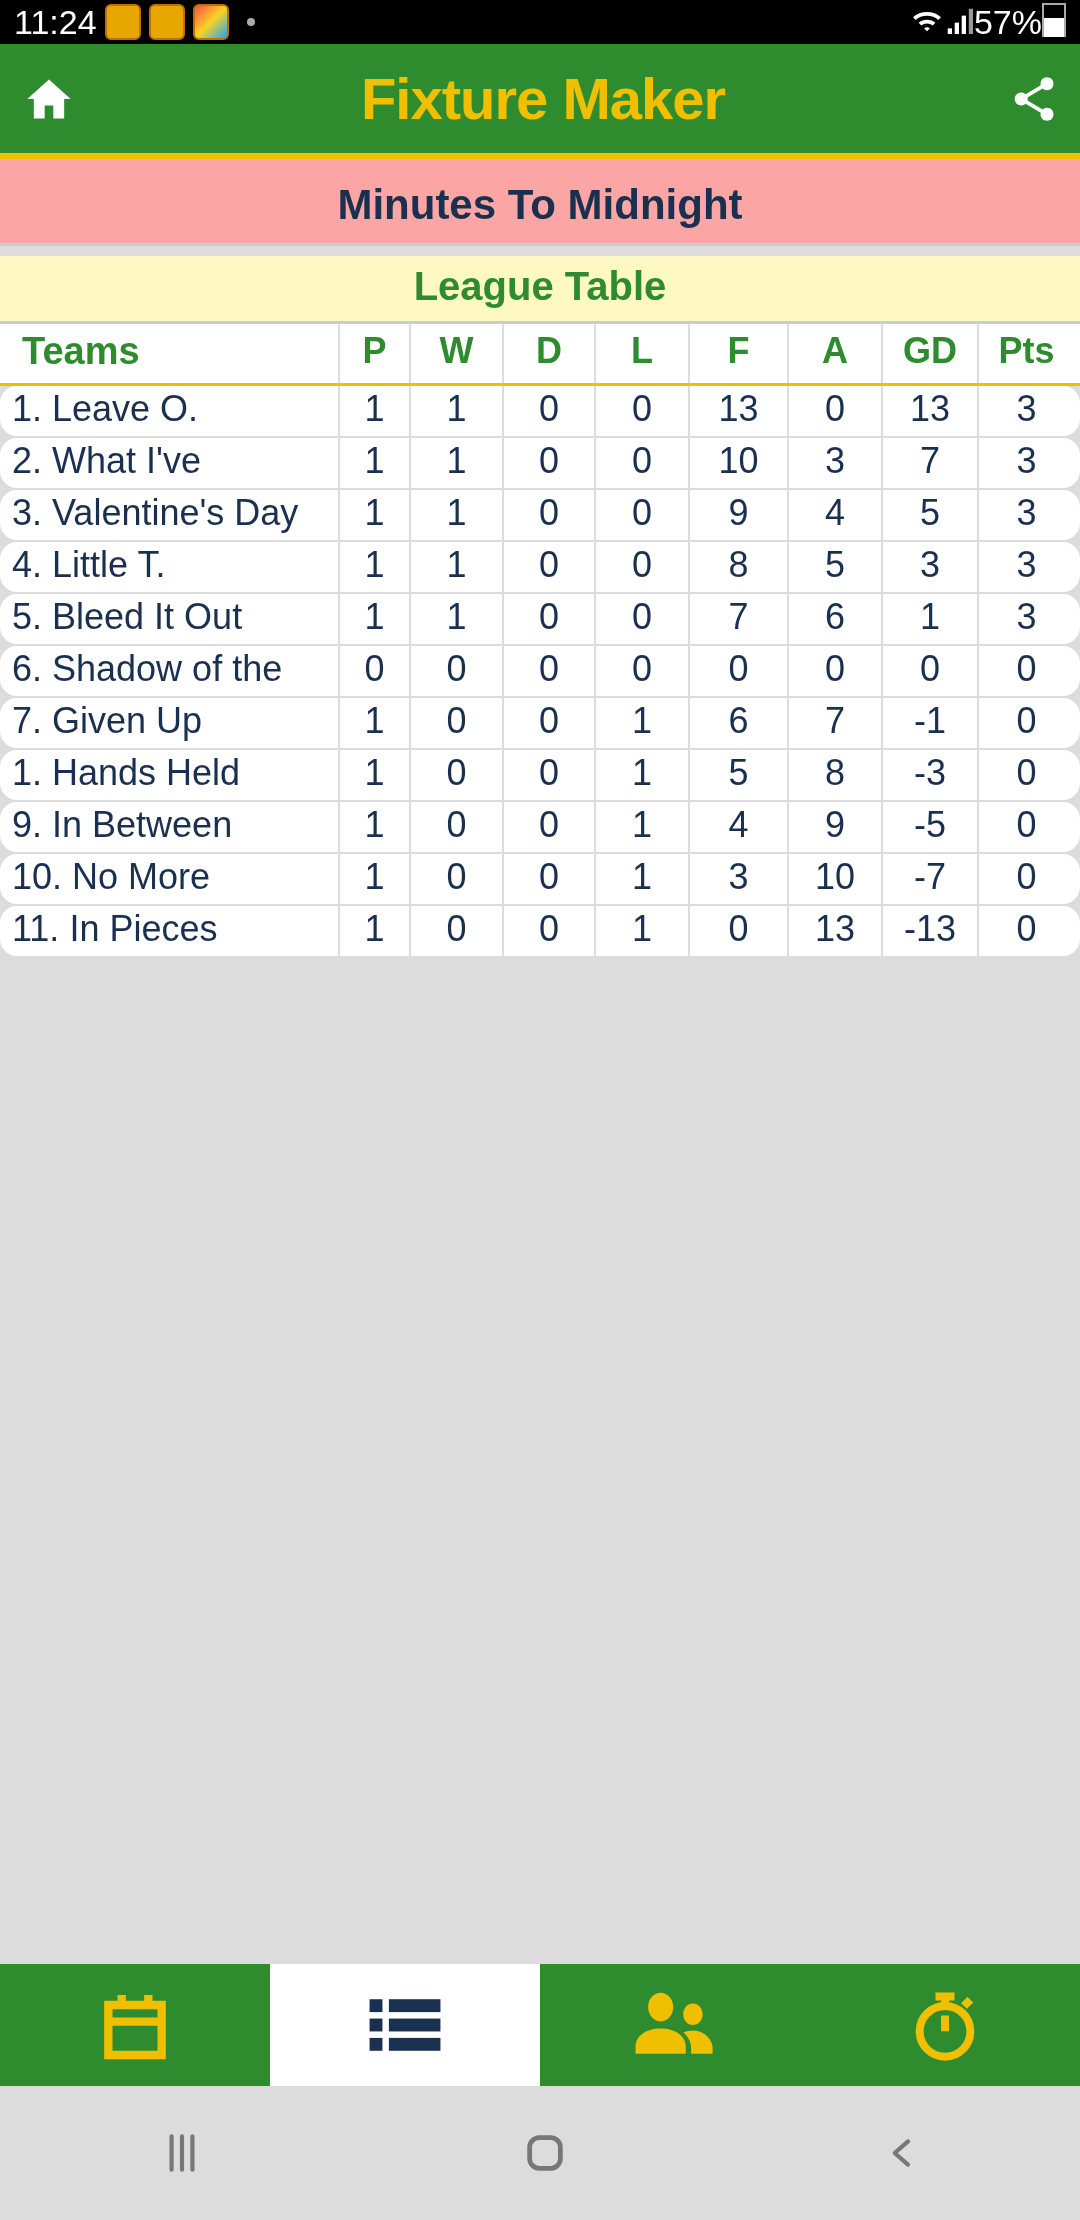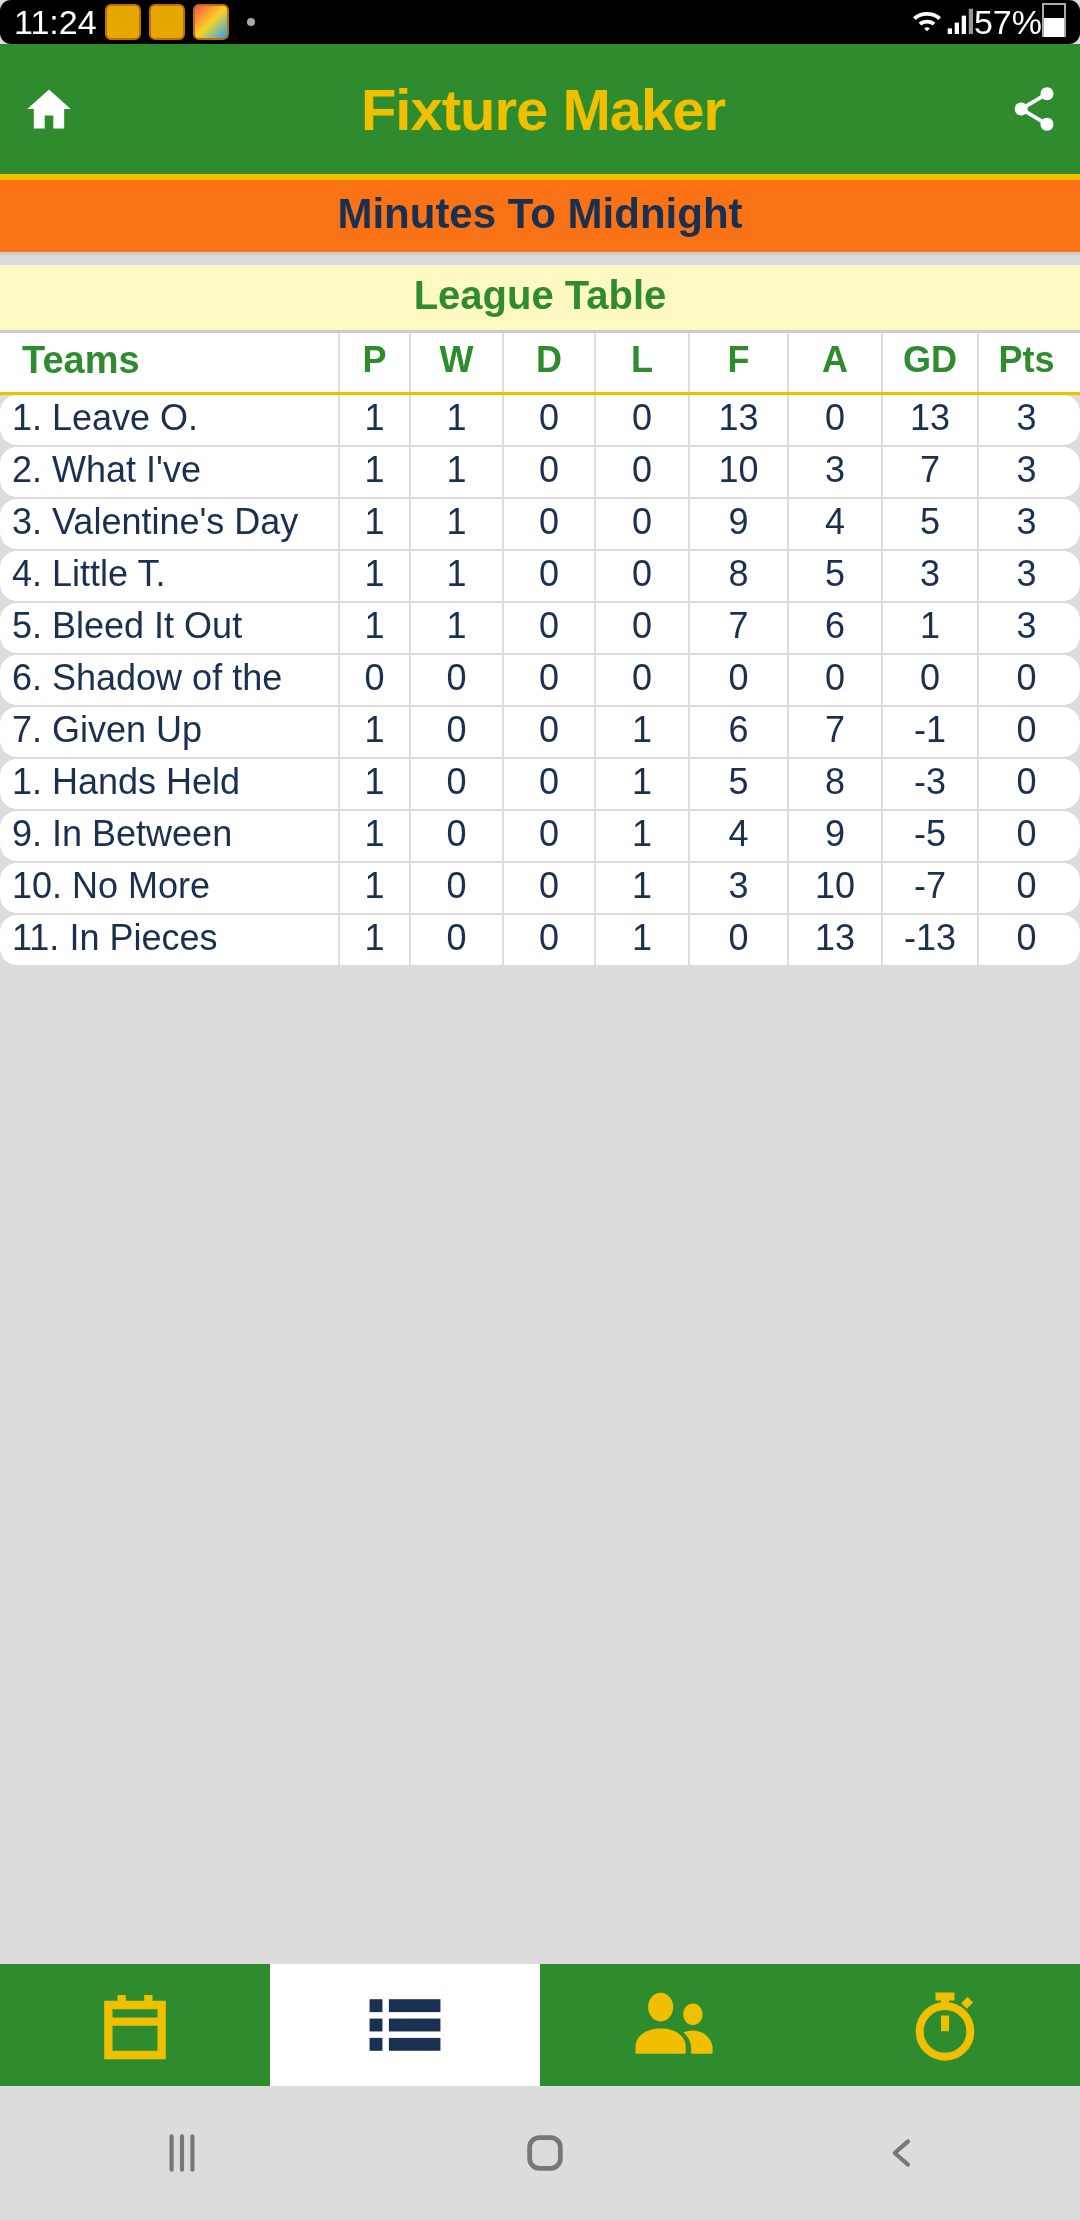--- a/index.html
+++ b/index.html
@@ -1,35 +1,35 @@
 <!DOCTYPE html>
 <html><head>
 <meta charset="utf-8">
 <style>
 * { margin:0; padding:0; box-sizing:border-box; }
 html,body { width:1080px; height:2220px; font-family:"Segoe UI", Tahoma, sans-serif; background:#dcdcdc; overflow:hidden; }
 
 
-.status-bar { height:44px; background:#000; color:#fff; display:flex; align-items:center; justify-content:space-between; padding:0 14px; font-size:34px; font-weight:400;border-radius:11px; }
+.status-bar { height:44px; background:#000; color:#fff; display:flex; align-items:center; justify-content:space-between; padding:0 14px; font-size:34px; font-weight:400; }
 .status-left { display:flex; align-items:center; gap:8px; }
 .status-right { display:flex; align-items:flex-start; }
 .app-dot { width:8px; height:8px; background:#aaa; border-radius:50%; margin-left:10px; }
 .appicon { width:36px; height:36px; background:#e6a800; border:2px solid #c07000; border-radius:6px; display:inline-block; }
 .appicon.slots { background:linear-gradient(135deg,#ff4e50,#f9d423,#1fa2ff); }
 .batt { width:24px; height:34px; border:2px solid #aaa; border-bottom:none; position:relative; }
 .batt::before{content:"";position:absolute;bottom:0;left:0;right:0;height:57%;background:#fff;}
 .wifi-icon,.signal-icon{font-family:sans-serif;}
 
 
-.header { height:136px; background:#2e8c2e; display:flex; align-items:center; justify-content:space-between; padding:0 20px; border-bottom:6px solid #f0c000; }
+.header { height:115px; background:#2e8c2e; display:flex; align-items:center; justify-content:space-between; padding:0 20px; border-bottom:6px solid #f0c000; }
 .home-btn svg, .share-btn svg { display:block; }
 .title { color:#f0c000; font-size:58px; font-weight:800; letter-spacing:-1px; font-family:"Trebuchet MS","Segoe UI",sans-serif; }
 
 
-.subtitle1 { background:#f97316; color:#1a3050; font-size:42px; font-weight:600; text-align:center; padding:10px 0 14px; border-bottom:3px solid #ccc; }
+.subtitle1 { background:#fca5a5; color:#1a3050; font-size:42px; font-weight:600; text-align:center; padding:22px 0 14px; border-bottom:3px solid #ccc; }
 .subtitle-gap { height:10px; background:#dcdcdc; }
 .subtitle2 { background:#fef9c3; color:#2e8c2e; font-size:40px; font-weight:600; text-align:center; padding:8px 0 12px; border-bottom:3px solid #ccc; }
 
 
 .table { background:#dcdcdc; }
 .table-head, .table-row { display:grid; grid-template-columns: 338px 71px 93px 92px 94px 99px 94px 96px 97px; }
 .table-head { background:#fff; border-bottom:3px solid #f0c000; }
 .th { color:#2e8c2e; font-size:36px; font-weight:600; text-align:center; padding:6px 0 10px; }
 .th.teams { text-align:left; padding-left:22px; font-size:38px; }
 .th:not(:first-child){ border-left:2px solid #ddd; }

